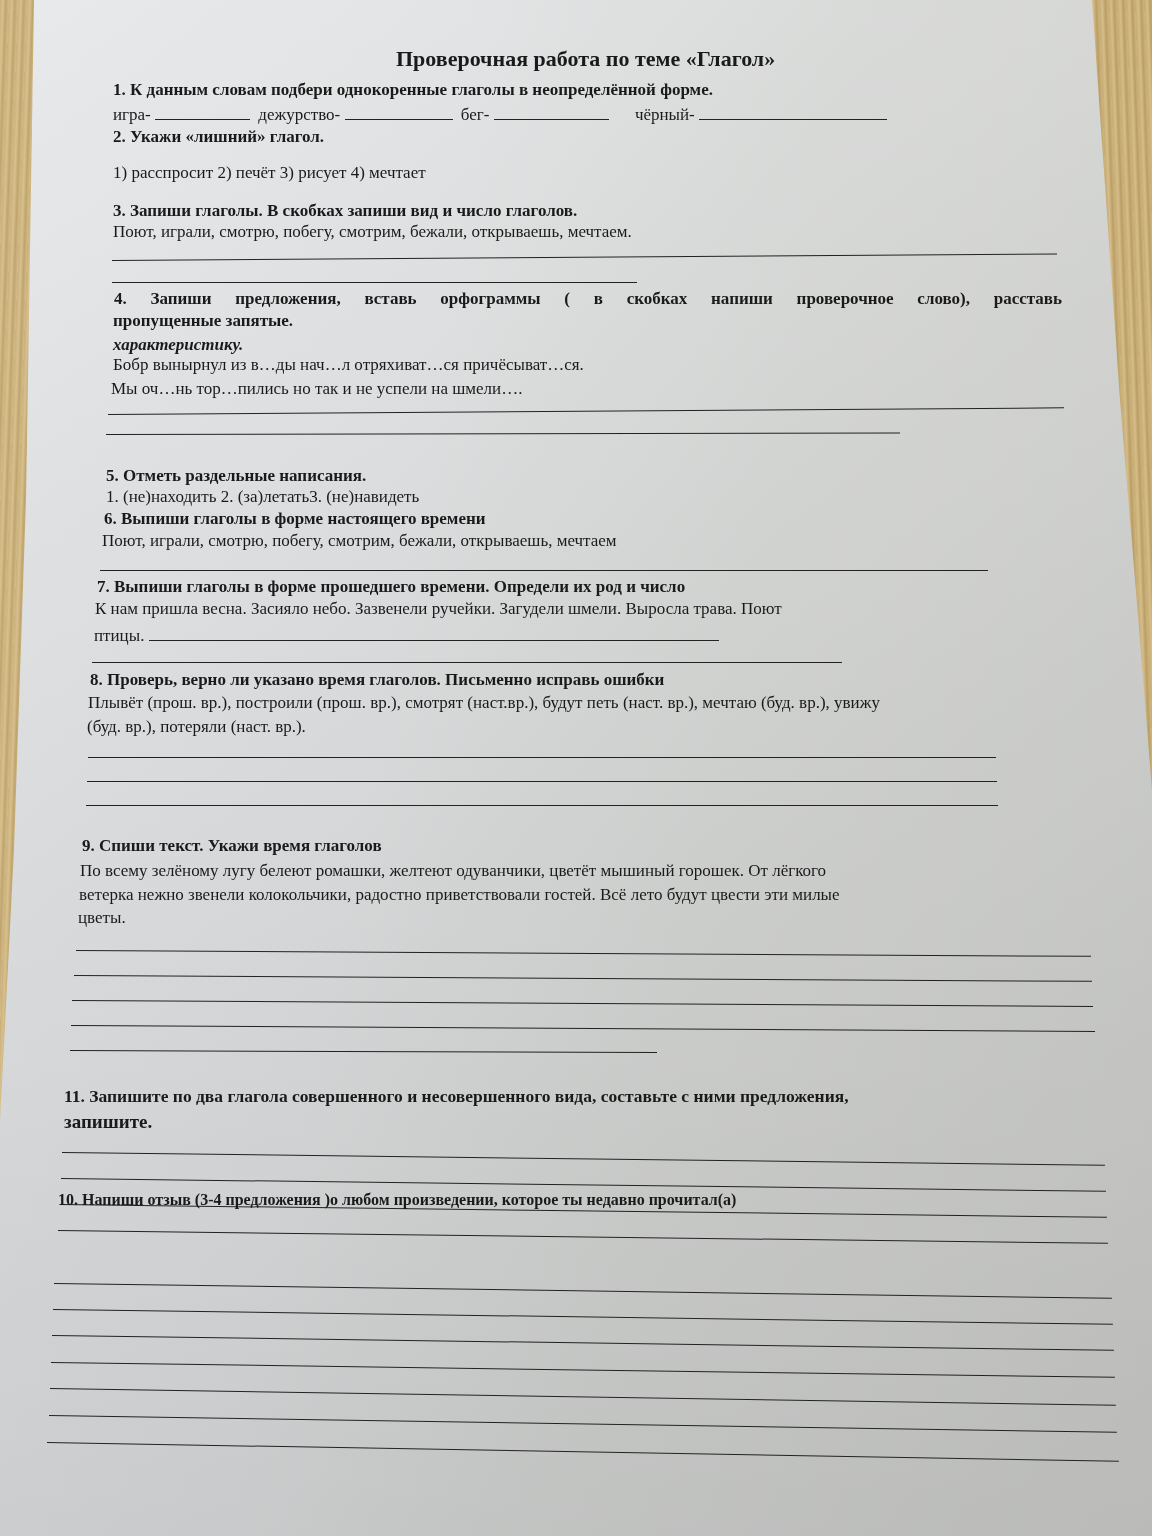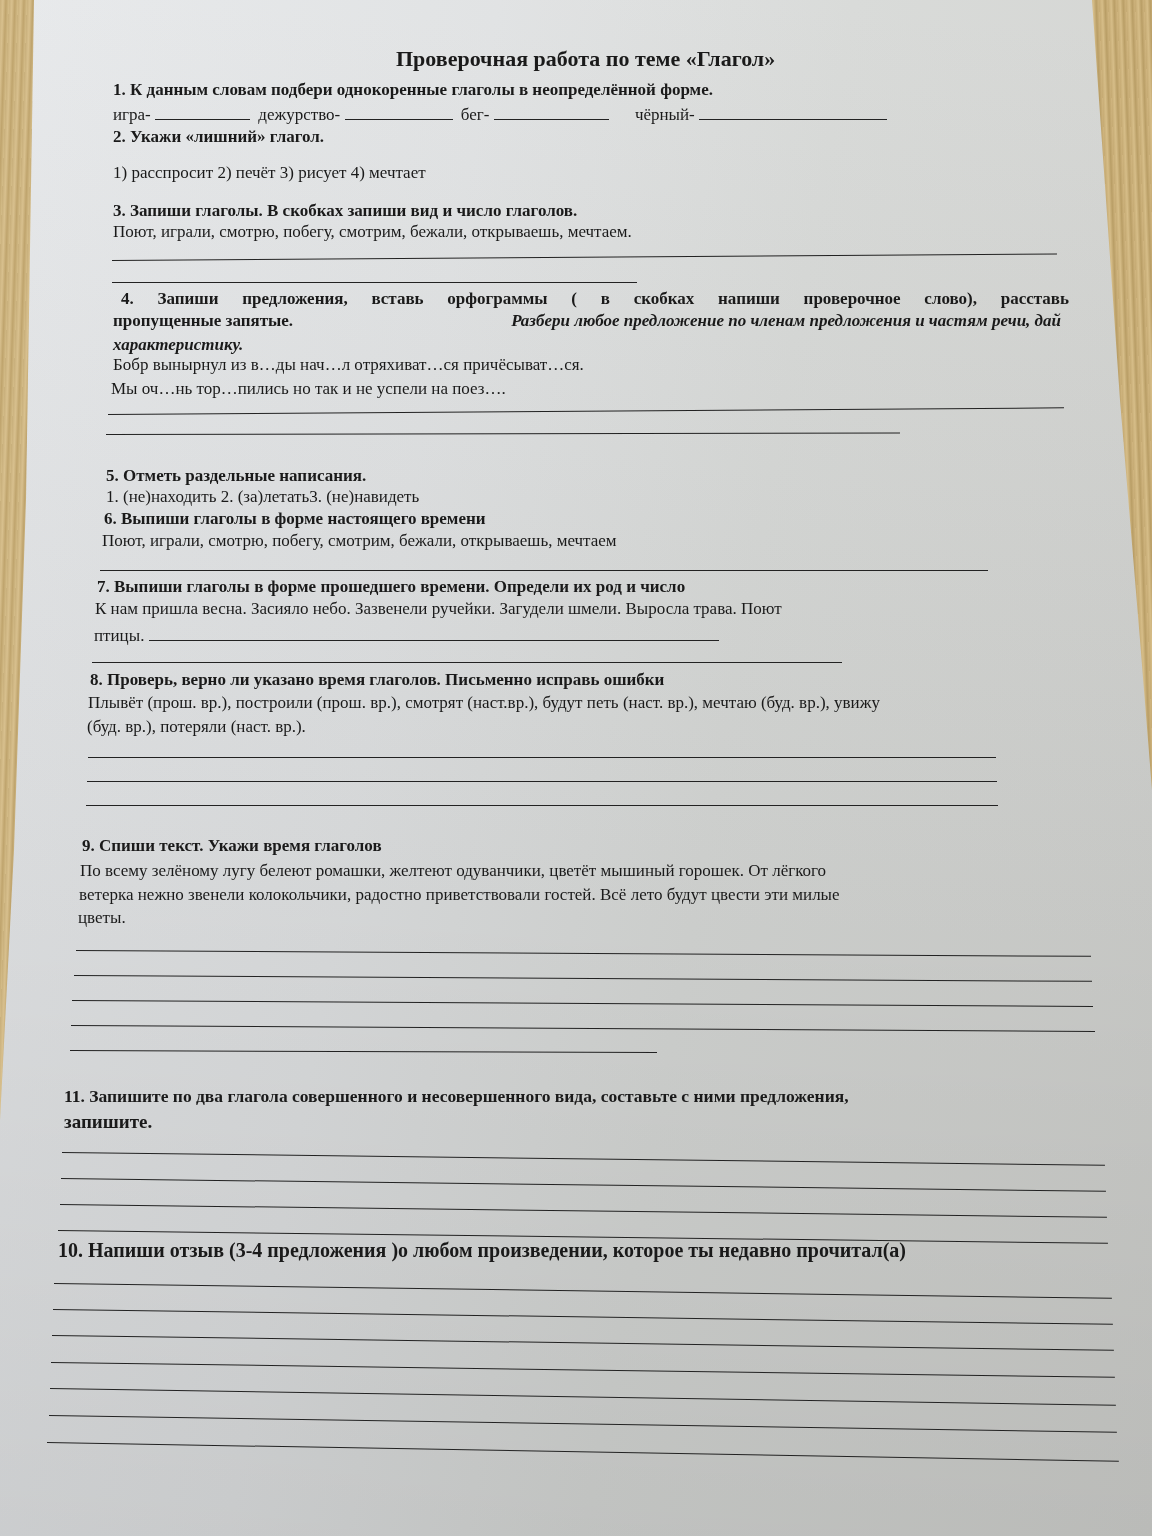--- a/index.html
+++ b/index.html
@@ -57,28 +57,27 @@
 </div>
 
 <div class="t b" style="left:113px; top:128px;">2. Укажи «лишний» глагол.</div>
 <div class="t" style="left:113px; top:164px;">1) расспросит 2) печёт 3) рисует 4) мечтает</div>
 
 <div class="t b" style="left:113px; top:202px;">3. Запиши глаголы. В скобках запиши вид и число  глаголов.</div>
 <div class="t" style="left:113px; top:223px;">Поют, играли, смотрю, побегу, смотрим, бежали, открываешь, мечтаем.</div>
 <div class="line" style="left:112px; top:260px; width:945px; transform:rotate(-0.4deg);"></div>
 <div class="line" style="left:112px; top:282px; width:525px;"></div>
 
-<div class="t b just" style="left:121px; top:290px; width:948px;">4. Запиши   предложения, вставь орфограммы ( в скобках напиши проверочное слово), расставь</div>
+<div class="t b just" style="left:114px; top:290px; width:948px;">4. Запиши   предложения, вставь орфограммы ( в скобках напиши проверочное слово), расставь</div>
 <div class="t" style="left:113px; top:312px; width:948px; display:flex; justify-content:space-between;">
   <span class="b">пропущенные запятые.</span>
-  <span class="b i" style="margin-left:12px;">Разбери любое предложение по членам предложения и частям речи, дай</span>
 </div>
 <div class="t b i" style="left:113px; top:336px;">характеристику.</div>
 <div class="t" style="left:113px; top:356px;text-align:right;">Бобр вынырнул из в…ды нач…л отряхиват…ся  причёсыват…ся.</div>
-<div class="t" style="left:111px; top:380px;">Мы оч…нь тор…пились  но так и не успели на  поез….</div>
+<div class="t" style="left:111px; top:380px;">Мы оч…нь тор…пились  но так и не успели на  шмели….</div>
 <div class="line" style="left:108px; top:414px; width:956px; transform:rotate(-0.4deg);"></div>
 <div class="line" style="left:106px; top:434px; width:794px; transform:rotate(-0.1deg);"></div>
 
 <div class="t b" style="left:106px; top:467px;">5. Отметь  раздельные написания.</div>
 <div class="t" style="left:106px; top:488px;">1. (не)находить 2. (за)летать3. (не)навидеть</div>
 
 <div class="t b" style="left:104px; top:510px;">6. Выпиши глаголы в форме настоящего времени</div>
 <div class="t" style="left:102px; top:532px;">Поют, играли, смотрю, побегу, смотрим, бежали, открываешь, мечтаем</div>
 <div class="line" style="left:100px; top:570px; width:888px;"></div>
 
@@ -107,20 +106,20 @@
 <div class="line" style="left:71px; top:1025px; width:1024px; transform:rotate(0.33deg);"></div>
 <div class="line" style="left:70px; top:1050px; width:587px; transform:rotate(0.2deg);"></div>
 
 <div class="t b" style="left:64px; top:1088px; font-size:17.5px;">11. Запишите по два глагола совершенного и несовершенного вида, составьте с ними предложения,</div>
 <div class="t b" style="left:64px; top:1112px; font-size:19px;">запишите.</div>
 <div class="line" style="left:62px; top:1152px; width:1043px; transform:rotate(0.7deg);"></div>
 <div class="line" style="left:61px; top:1178px; width:1045px; transform:rotate(0.7deg);"></div>
 <div class="line" style="left:60px; top:1204px; width:1047px; transform:rotate(0.7deg);"></div>
 <div class="line" style="left:58px; top:1230px; width:1050px; transform:rotate(0.7deg);"></div>
 
-<div class="t b" style="left:58px; top:1240px; font-size:20px;">10. Напиши отзыв (3-4 предложения )о любом произведении, которое ты недавно прочитал(а)</div>
+<div class="t b" style="left:58px; top:1192px; font-size:16px;">10. Напиши отзыв (3-4 предложения )о любом произведении, которое ты недавно прочитал(а)</div>
 <div class="line" style="left:54px; top:1283px; width:1058px; transform:rotate(0.8deg);"></div>
 <div class="line" style="left:53px; top:1309px; width:1060px; transform:rotate(0.8deg);"></div>
 <div class="line" style="left:52px; top:1335px; width:1062px; transform:rotate(0.8deg);"></div>
 <div class="line" style="left:51px; top:1362px; width:1064px; transform:rotate(0.8deg);"></div>
 <div class="line" style="left:50px; top:1388px; width:1066px; transform:rotate(0.9deg);"></div>
 <div class="line" style="left:49px; top:1415px; width:1068px; transform:rotate(0.9deg);"></div>
 <div class="line" style="left:47px; top:1442px; width:1072px; transform:rotate(1deg);"></div>
 
 </body></html>

